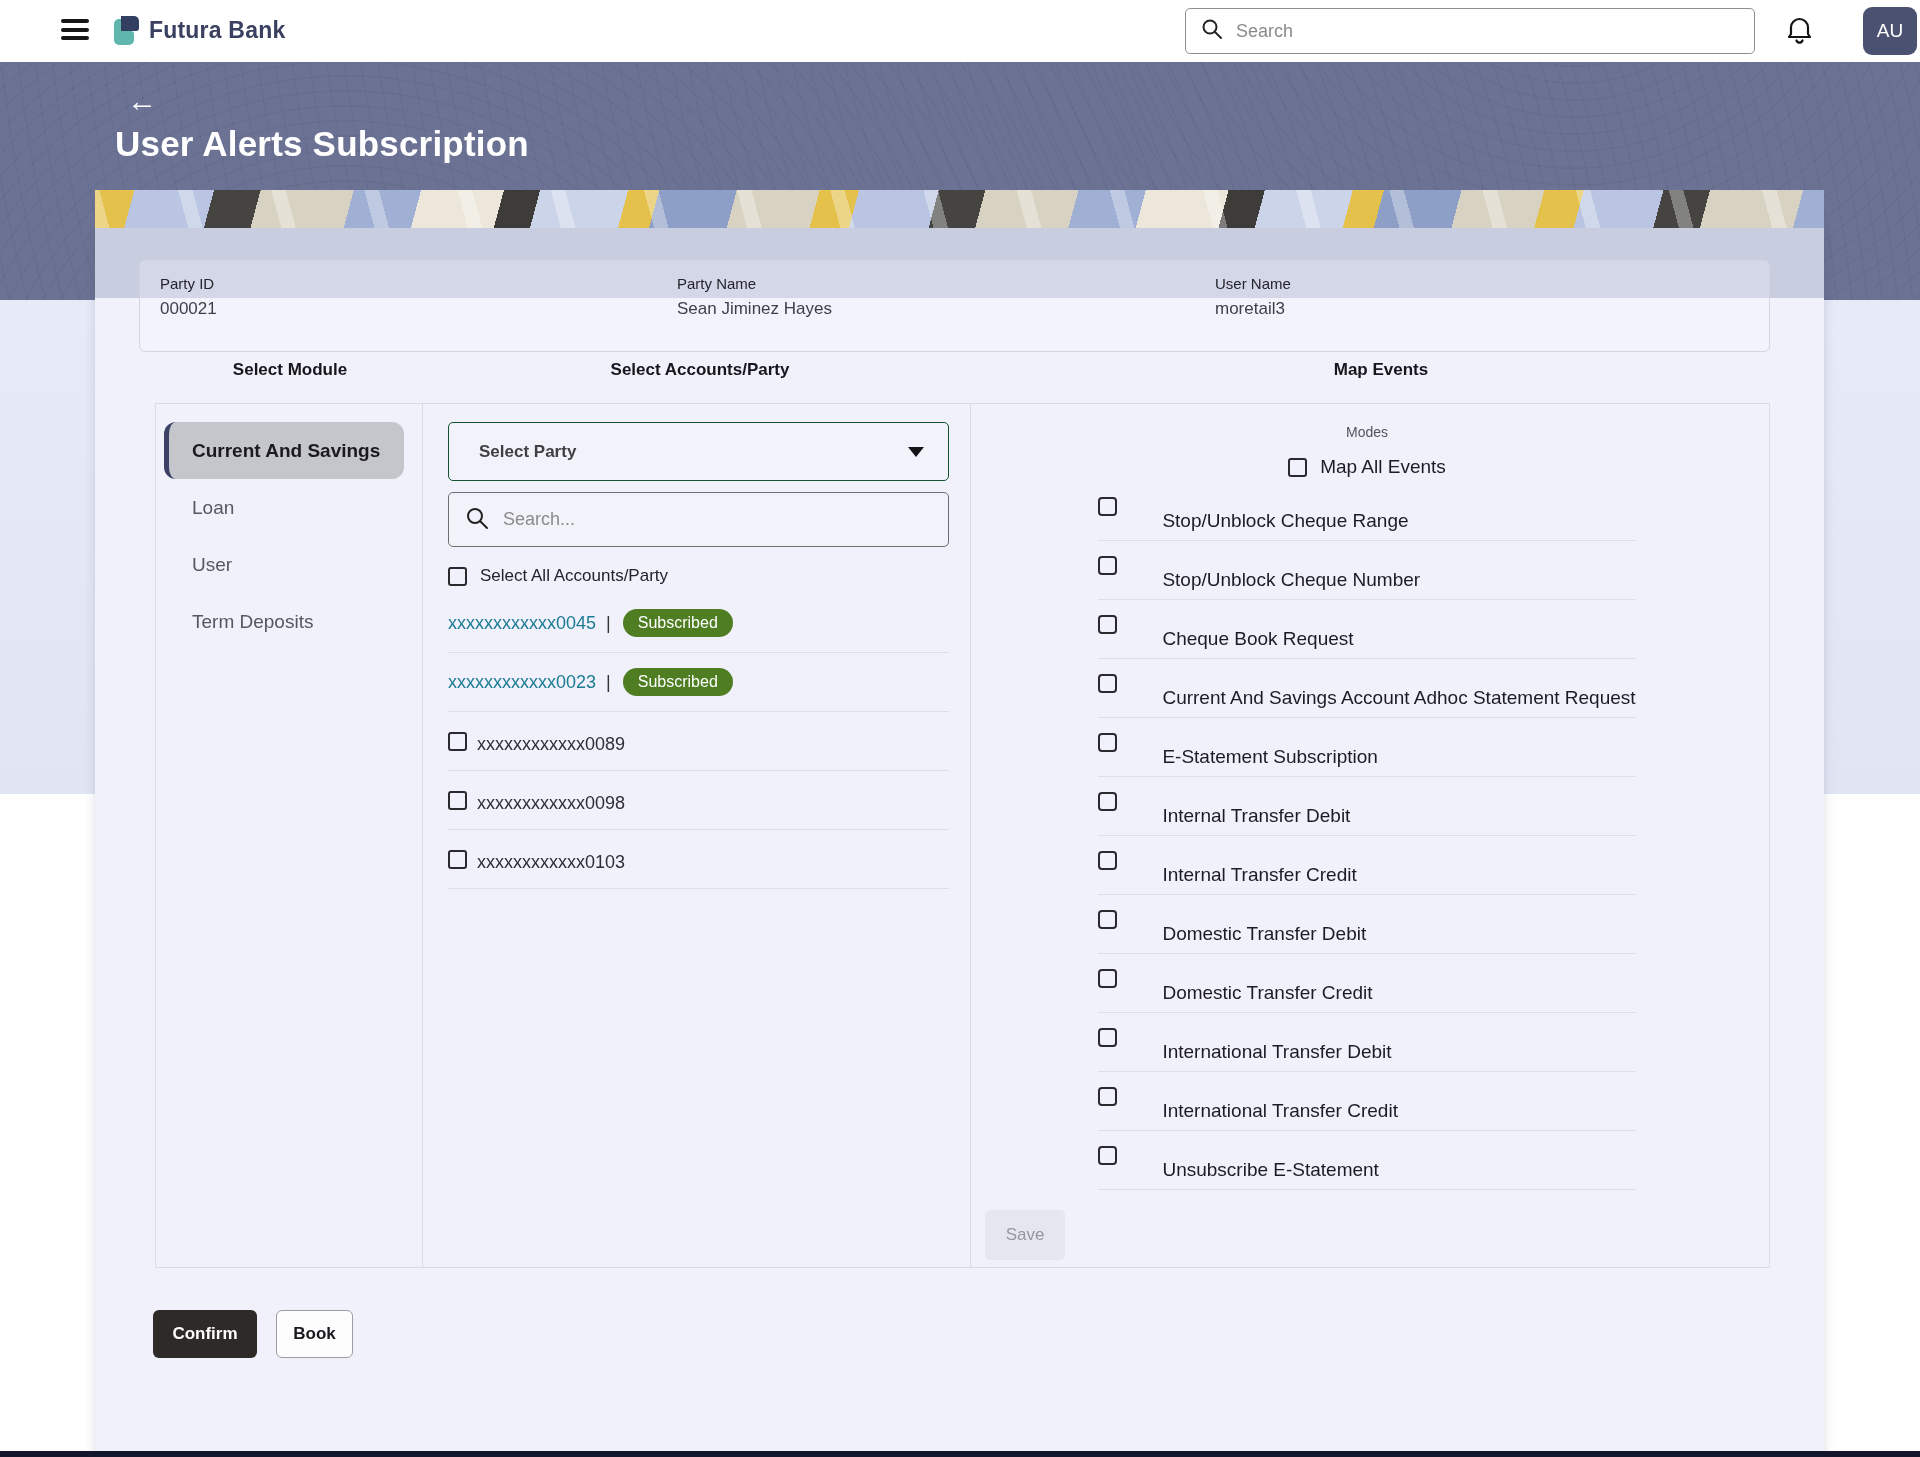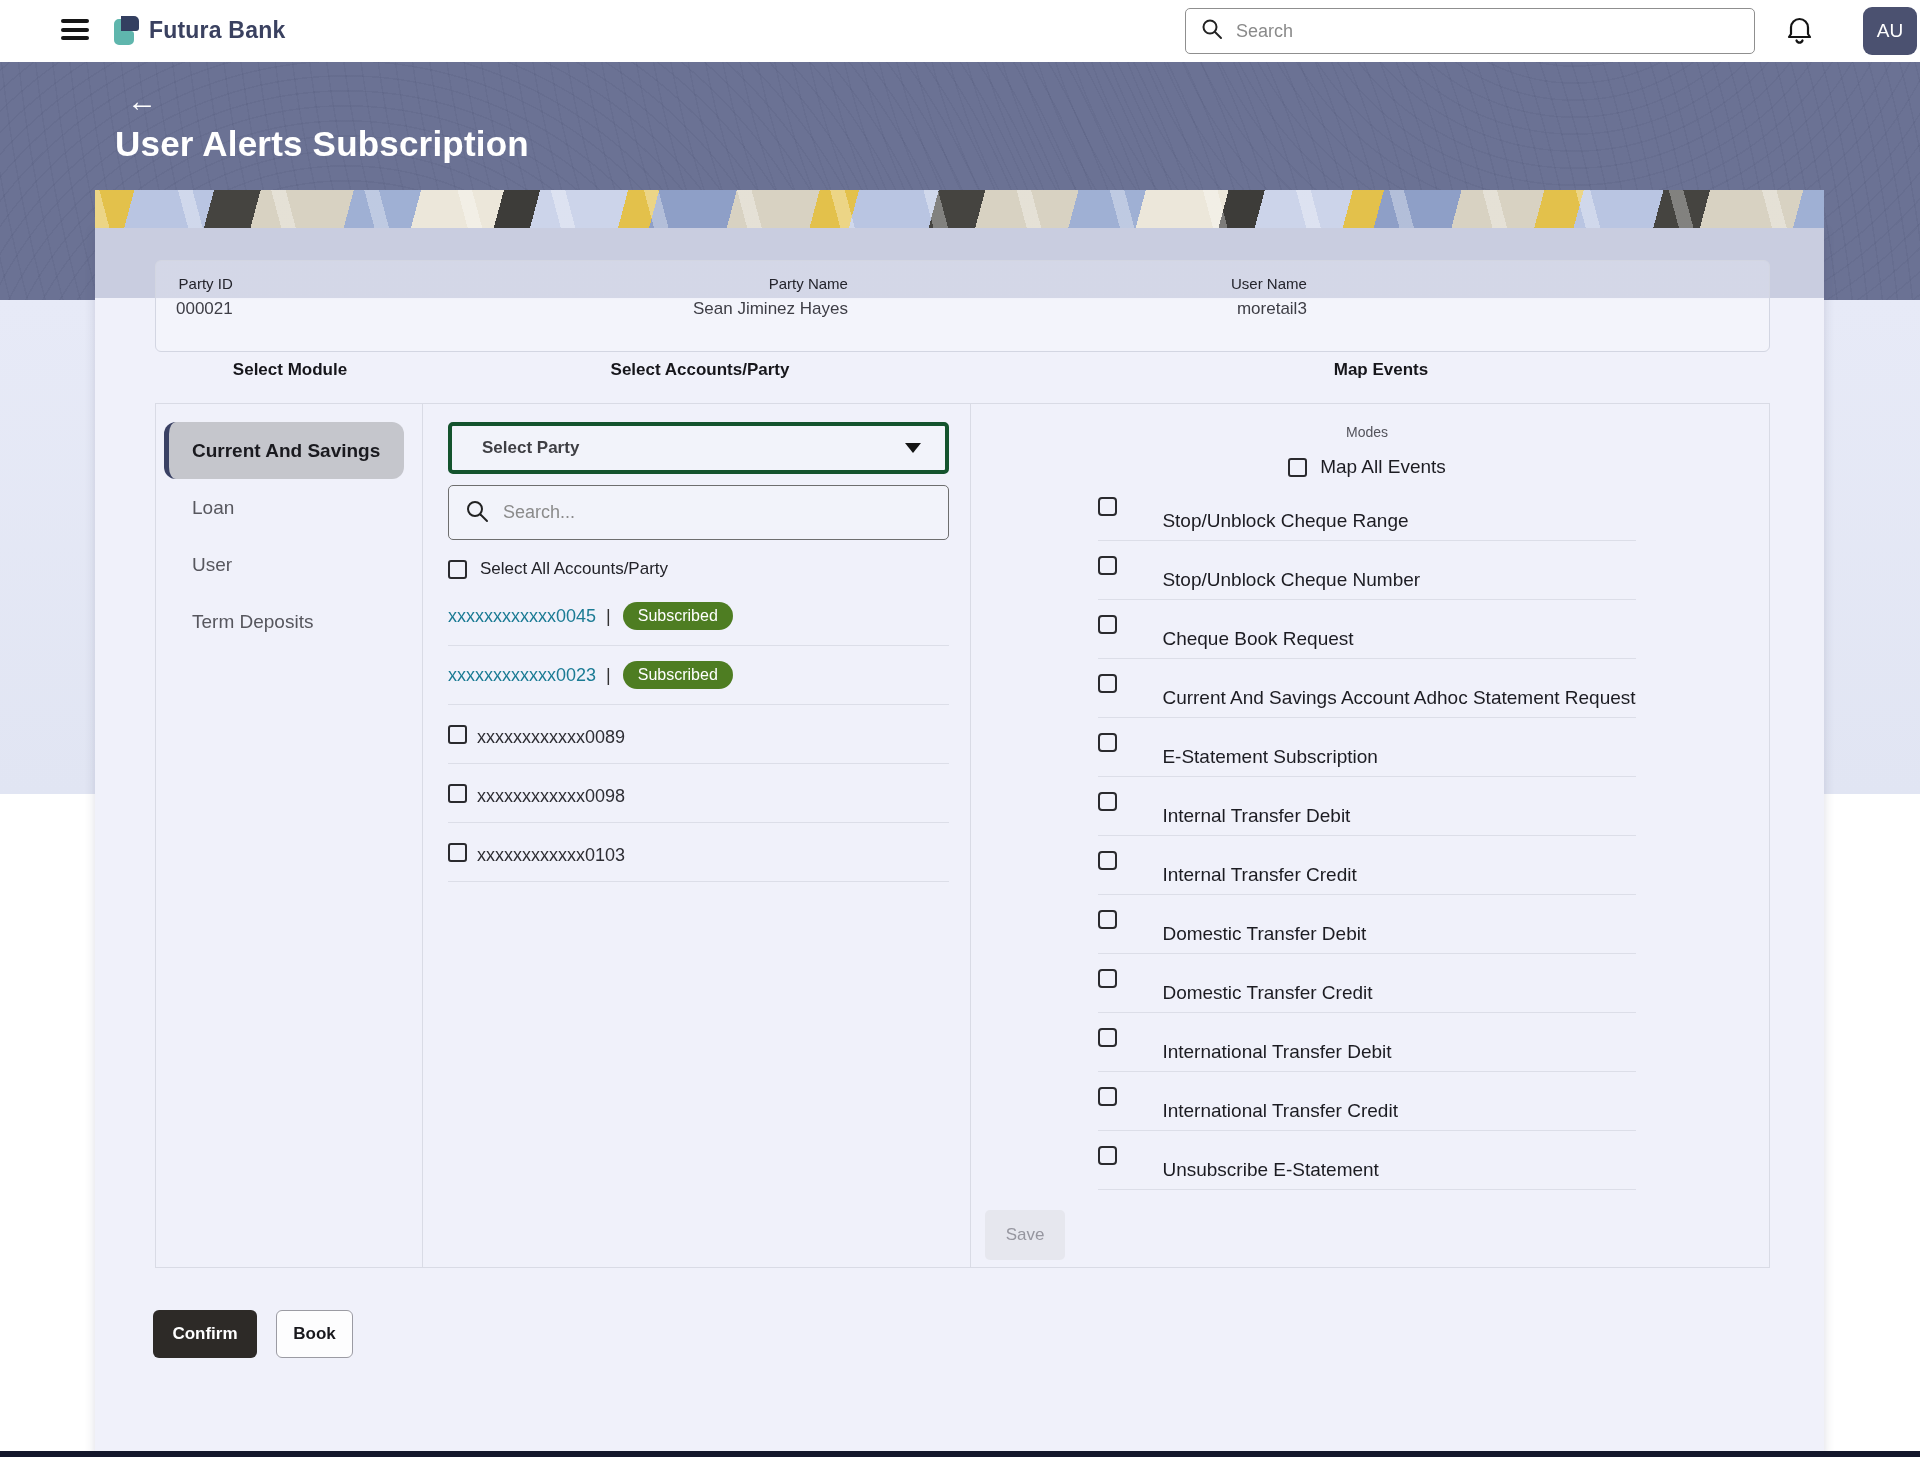--- a/index.html
+++ b/index.html
@@ -33,38 +33,38 @@
   .art-strip{position:absolute;left:95px;top:190px;width:1729px;height:38px;z-index:4;
     background:
       repeating-linear-gradient(75deg, rgba(255,255,255,0.33) 0 14px, rgba(255,255,255,0) 14px 90px),
       repeating-linear-gradient(105deg,#e3c14b 0 38px,#b9c5e2 38px 115px,#454440 115px 160px,#d8d2c2 160px 250px,
         #9fb0d4 250px 315px,#ece7da 315px 395px,#3d3c39 395px 430px,#ccd4ea 430px 515px,#e3c14b 515px 545px,
         #8e9fc7 545px 620px,#d8d2c2 620px 700px);}
   
   .card{position:absolute;left:95px;top:228px;width:1729px;height:1229px;background:#f0f1fa;
     box-shadow:0 3px 10px rgba(60,65,100,0.18);z-index:3;}
   .card-band{position:absolute;top:0;left:0;width:100%;height:70px;background:#c9cde0;}
-  .party-box{position:absolute;left:60px;right:54px;top:32px;height:92px;border:1px solid #d3d6e2;border-radius:6px;
-    background:linear-gradient(180deg,rgba(244,245,252,0.25) 0 38px,#f3f4fb 38px 100%);box-sizing:border-box;text-align:right;}
+  .party-box{position:absolute;left:44px;right:54px;top:32px;height:92px;border:1px solid #d3d6e2;border-radius:6px;
+    background:linear-gradient(180deg,rgba(244,245,252,0.25) 0 38px,#f3f4fb 38px 100%);box-sizing:border-box;}
   .party-field{position:absolute;top:0;}
   .pf-0{left:20px}.pf-1{left:537px}.pf-2{left:1075px}
   .pf-label{font-size:15px;color:#24242c;margin-top:14px;}
   .pf-value{font-size:17px;color:#3e3e46;margin-top:7px;}
   .sec-h{position:absolute;top:132px;font-size:17px;font-weight:700;color:#16161b;transform:translateX(-50%);white-space:nowrap;}
   .sec-module{left:195px}.sec-accounts{left:605px}.sec-events{left:1286px}
   
   .columns{position:absolute;left:60px;top:175px;width:1615px;height:865px;border:1px solid #d9dbe5;
     box-sizing:border-box;display:flex;}
   .col-modules{width:267px;border-right:1px solid #d9dbe5;box-sizing:border-box;padding-top:18px;}
   .mod-item{height:57px;display:flex;align-items:center;padding-left:36px;font-size:19px;color:#57575e;
     cursor:pointer;box-sizing:border-box;border-radius:12px;}
   .mod-item.selected{margin-left:8px;width:240px;padding-left:23px;border-left:5px solid #3a4164;
     background:#c5c6cc;color:#1a1a1f;font-weight:600;}
   .col-accounts{width:548px;border-right:1px solid #d9dbe5;box-sizing:border-box;padding:18px 21px 0 25px;}
-  .dropdown{height:52px;border:4px solid #14532d;border-radius:5px;display:flex;align-items:center;
+  .dropdown{height:59px;border:1px solid #14532d;border-radius:5px;display:flex;align-items:center;
     padding:0 24px 0 30px;box-sizing:border-box;cursor:pointer;background:rgba(255,255,255,0.15);}
   .dropdown-label{font-size:17px;font-weight:600;color:#3f3f44;flex:1;}
   .caret{width:0;height:0;border-left:8px solid transparent;border-right:8px solid transparent;border-top:10px solid #141414;}
   .searchbox{margin-top:11px;height:55px;border:1px solid #6e6e6e;border-radius:5px;display:flex;align-items:center;
     padding:0 16px;box-sizing:border-box;gap:12px;background:rgba(255,255,255,0.15);}
   .searchbox input{flex:1;border:none;outline:none;background:transparent;font-size:18px;color:#333;font-family:inherit;}
   .searchbox input::placeholder{color:#8b8b8b;}
   .select-all{margin-top:19px;display:flex;align-items:center;gap:13px;font-size:17px;color:#232329;cursor:pointer;}
   .cb{width:17px;height:17px;border:2px solid #2a2a2e;border-radius:3px;flex:none;background:transparent;box-sizing:border-box;
       width:19px;height:19px;}

